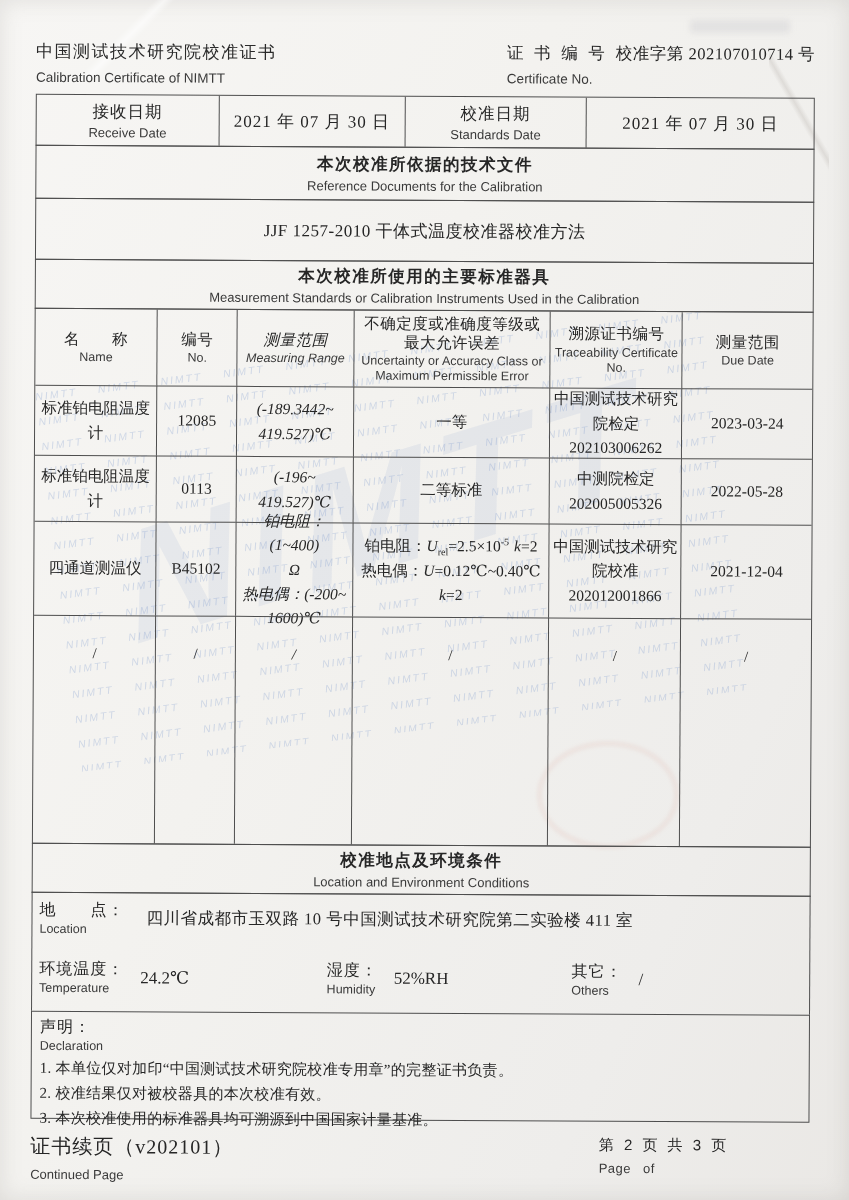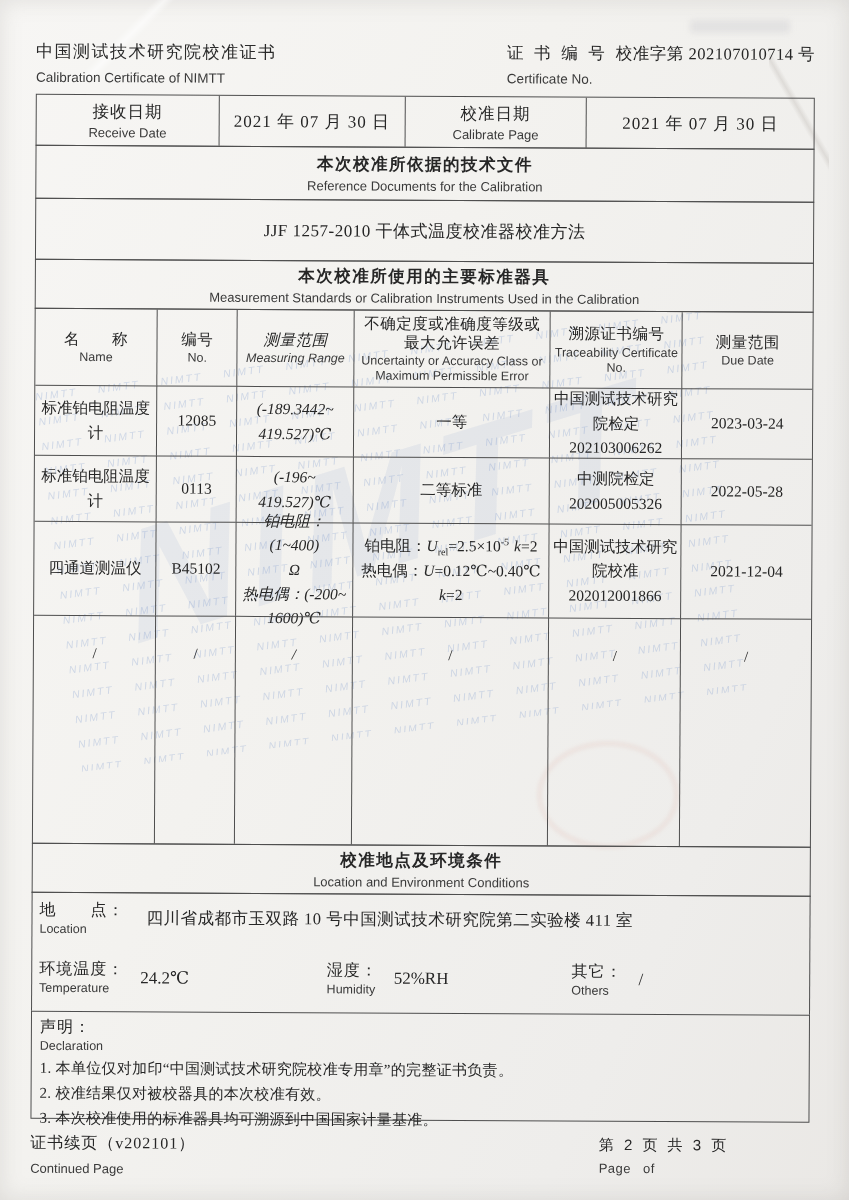--- a/index.html
+++ b/index.html
@@ -98,21 +98,21 @@
 
   
   .decl-box{height:108px;padding:5px 10px 0 8px;}
   .decl-title{font-family:"Liberation Sans",sans-serif;font-size:16px;letter-spacing:1px;}
   .decl-en{font-size:12.5px;margin-top:1px;}
   .decl-item{font-size:15px;line-height:25px;letter-spacing:0.3px;}
   .decl-items{margin-top:3px;}
 
   
   .footer{margin-top:14px;display:flex;justify-content:space-between;align-items:flex-start;}
-  .foot-left .cn{font-size:16px;letter-spacing:1px;}
+  .foot-left .cn{font-size:20px;letter-spacing:1px;}
   .foot-left .en{font-size:13px;margin-top:7px;}
   .foot-right{margin-right:80px;}
   .foot-right .cn{font-family:"Liberation Sans",sans-serif;font-size:15px;letter-spacing:3px;}
   .foot-right .en{font-size:13px;margin-top:6px;letter-spacing:0.5px;}
   .foot-right .of-gap{display:inline-block;margin-left:12px;}
 </style>
 </head>
 <body>
 
 <div class="paper">
@@ -139,21 +139,21 @@
     </div>
 
     <div class="date-table bx" style="margin-top:4px;">
       <div class="dc dc-label dcw1">
         <div class="cn">接收日期</div>
         <div class="en">Receive Date</div>
       </div>
       <div class="dc dc-value dcw2">2021 年 07 月 30 日</div>
       <div class="dc dc-label dcw3">
         <div class="cn">校准日期</div>
-        <div class="en">Calibrate Page</div>
+        <div class="en">Standards Date</div>
       </div>
       <div class="dc dc-value dcw4">2021 年 07 月 30 日</div>
     </div>
 
     <div class="sec-title bx h54">
       <div class="cn">本次校准所依据的技术文件</div>
       <div class="en">Reference Documents for the Calibration</div>
     </div>
     <div class="ref-doc bx">JJF 1257-2010  干体式温度校准器校准方法</div>
 

